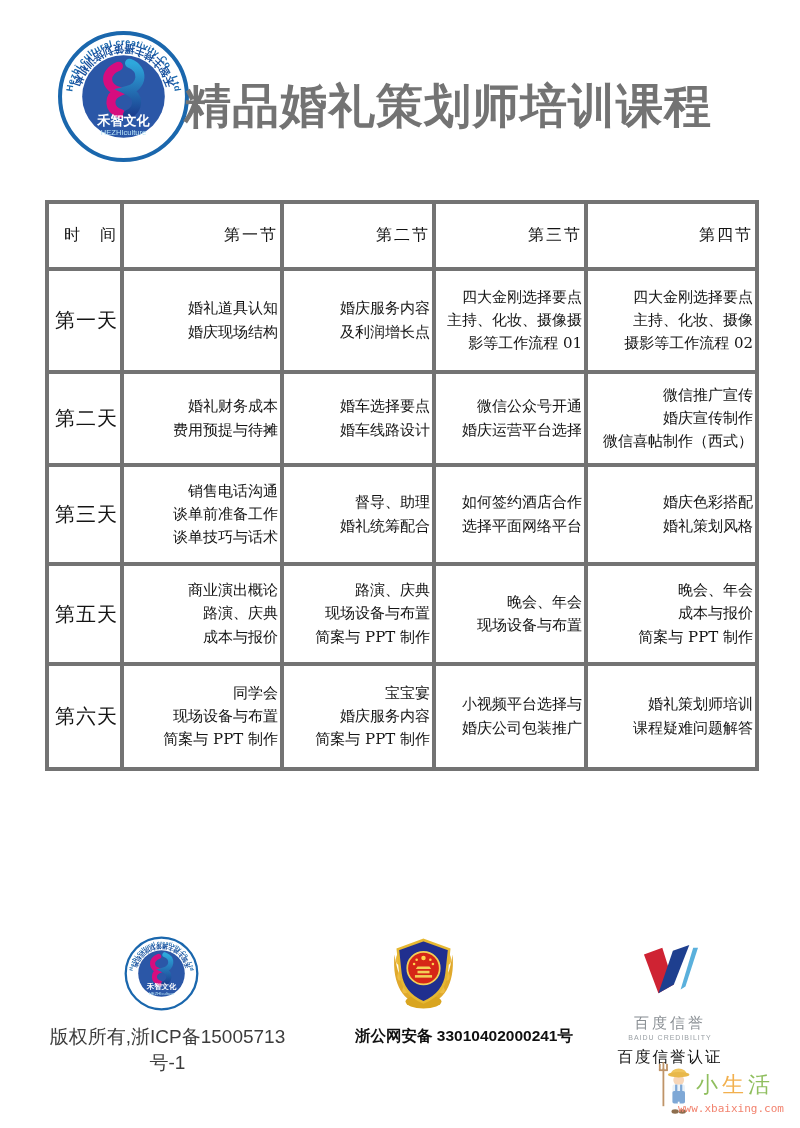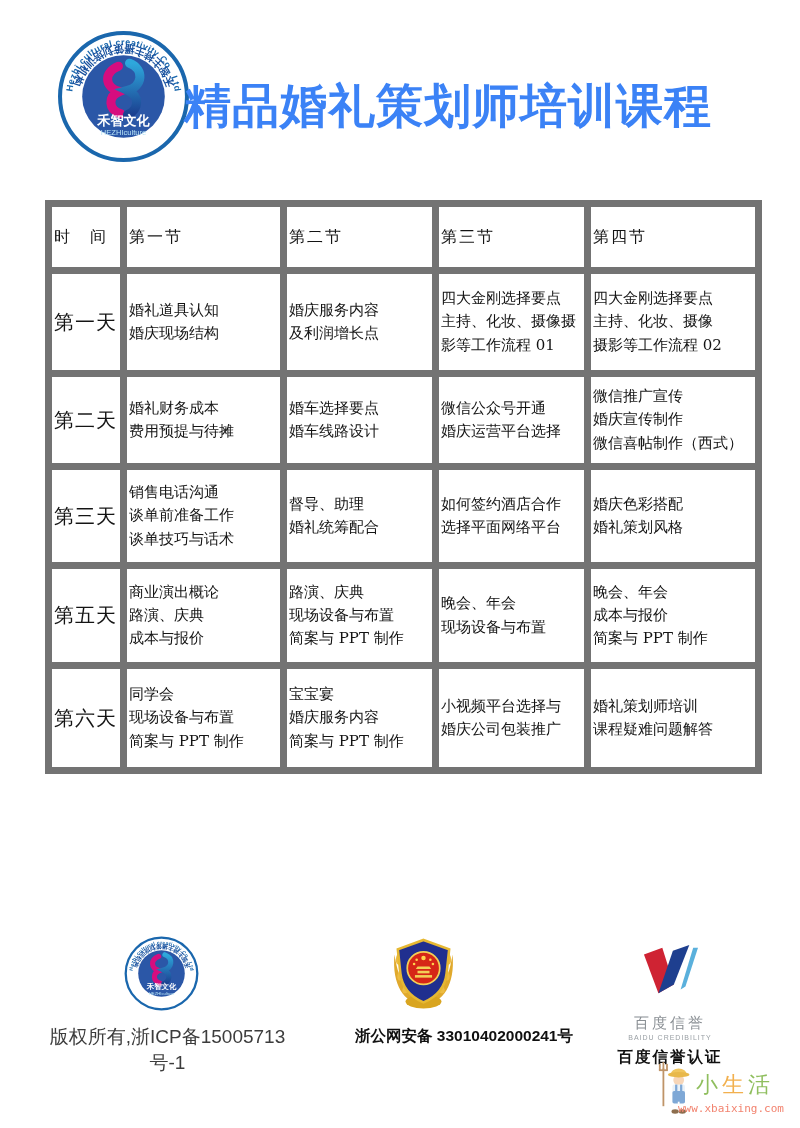--- a/index.html
+++ b/index.html
@@ -2,26 +2,26 @@
 <html><head>
 <meta charset="utf-8">
 <style>
   html,body{margin:0;padding:0;background:#fff;}
   .page{position:relative;width:800px;height:1128px;background:#fff;overflow:hidden;
         font-family:"DejaVu Serif","Liberation Serif",serif;color:#1d1d1d;}
 
   
   .logo-main{position:absolute;left:57px;top:30px;}
   .page-title{position:absolute;left:184px;top:80px;font-size:47px;line-height:1.1;
-              font-weight:bold;color:#3b82f6;letter-spacing:1px;white-space:nowrap;}
+              font-weight:bold;color:#737373;letter-spacing:1px;white-space:nowrap;}
 
   
   table.schedule{position:absolute;left:45px;top:200px;width:710px;
                  border-collapse:collapse;table-layout:fixed;}
-  .schedule th,.schedule td{border:7px solid #737373;text-align:left;vertical-align:middle;
+  .schedule th,.schedule td{border:4px solid #737373;text-align:right;vertical-align:middle;
                  font-size:15px;font-weight:normal;line-height:1.55;padding:2px;
                  white-space:pre-line;color:#141414;}
   .schedule th{font-size:16px;letter-spacing:2px;}
   .schedule td.day{font-size:20px;letter-spacing:1px;}
 
   
   .logo-footer{position:absolute;left:124px;top:936px;}
   .copyright{position:absolute;left:45px;top:1024px;width:245px;text-align:center;
              font-family:"Liberation Sans","DejaVu Sans",sans-serif;
              font-size:19px;color:#3c3c3c;}
@@ -29,21 +29,21 @@
   .police-text{position:absolute;left:310px;top:1026px;width:220px;text-align:center;
                font-family:"Liberation Sans","DejaVu Sans",sans-serif;
                font-size:15.5px;font-weight:bold;color:#101010;margin-left:44px;}
   .baidu-box{position:absolute;left:595px;top:944px;width:150px;text-align:center;}
   .baidu-v{display:block;margin:0 auto;}
   .baidu-cn{font-family:"Liberation Sans","DejaVu Sans",sans-serif;font-size:15px;
             color:#8a8f94;letter-spacing:3px;margin-top:14px;}
   .baidu-en{font-family:"Liberation Sans","DejaVu Sans",sans-serif;font-size:7px;
             color:#9aa0a5;letter-spacing:1px;margin-top:1px;}
   .baidu-cert{font-family:"Liberation Sans","DejaVu Sans",sans-serif;font-size:15.5px;
-            font-weight:bold;color:#101010;letter-spacing:2px;margin-top:6px;}
+            font-weight:normal;color:#101010;letter-spacing:2px;margin-top:6px;}
 
   
   .watermark{position:absolute;left:652px;top:1060px;width:145px;}
   .wm-farmer{position:absolute;left:6px;top:2px;}
   .wm-name{position:absolute;left:44px;top:10px;font-size:22px;font-weight:normal;
            letter-spacing:4px;white-space:nowrap;opacity:.85;text-align:right;}
   .wm-name .g{color:#7cb342;}
   .wm-name .o{color:#f0a330;}
   .wm-url{position:absolute;left:26px;top:42px;font-family:"DejaVu Sans Mono","Liberation Mono",monospace;
           font-size:11px;color:#f2836f;white-space:nowrap;text-align:right;}

